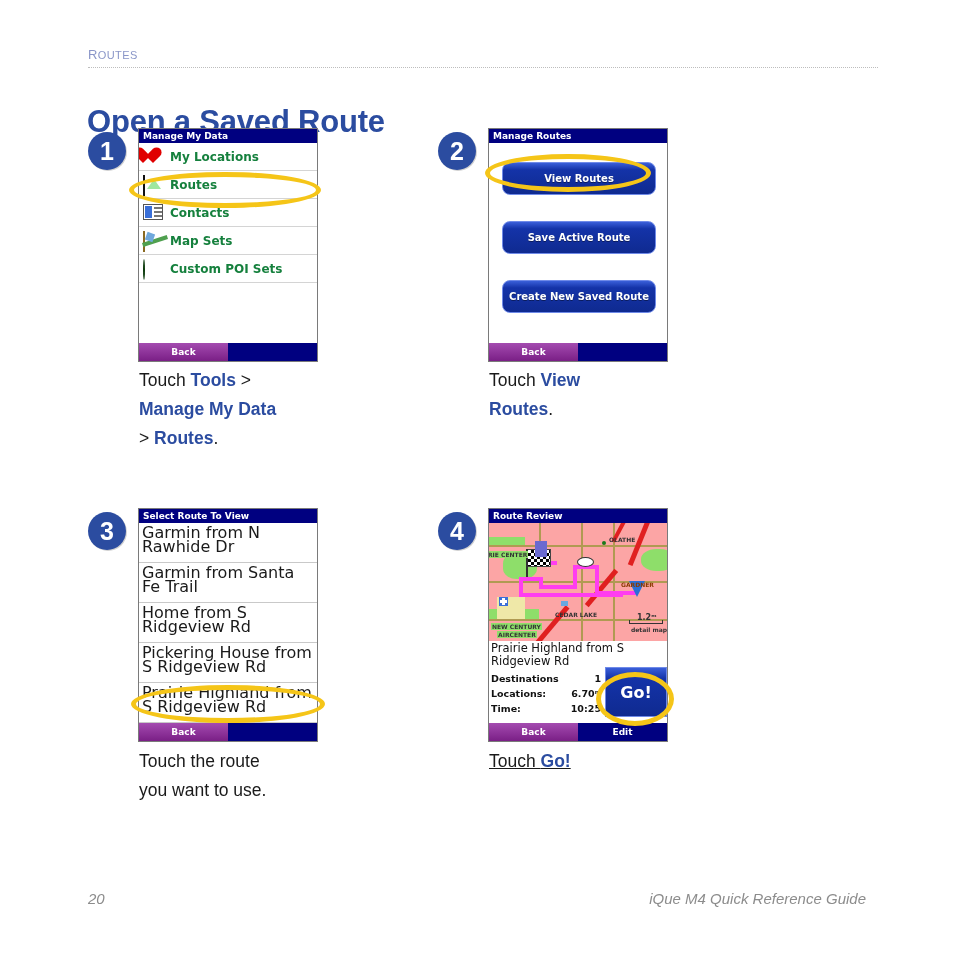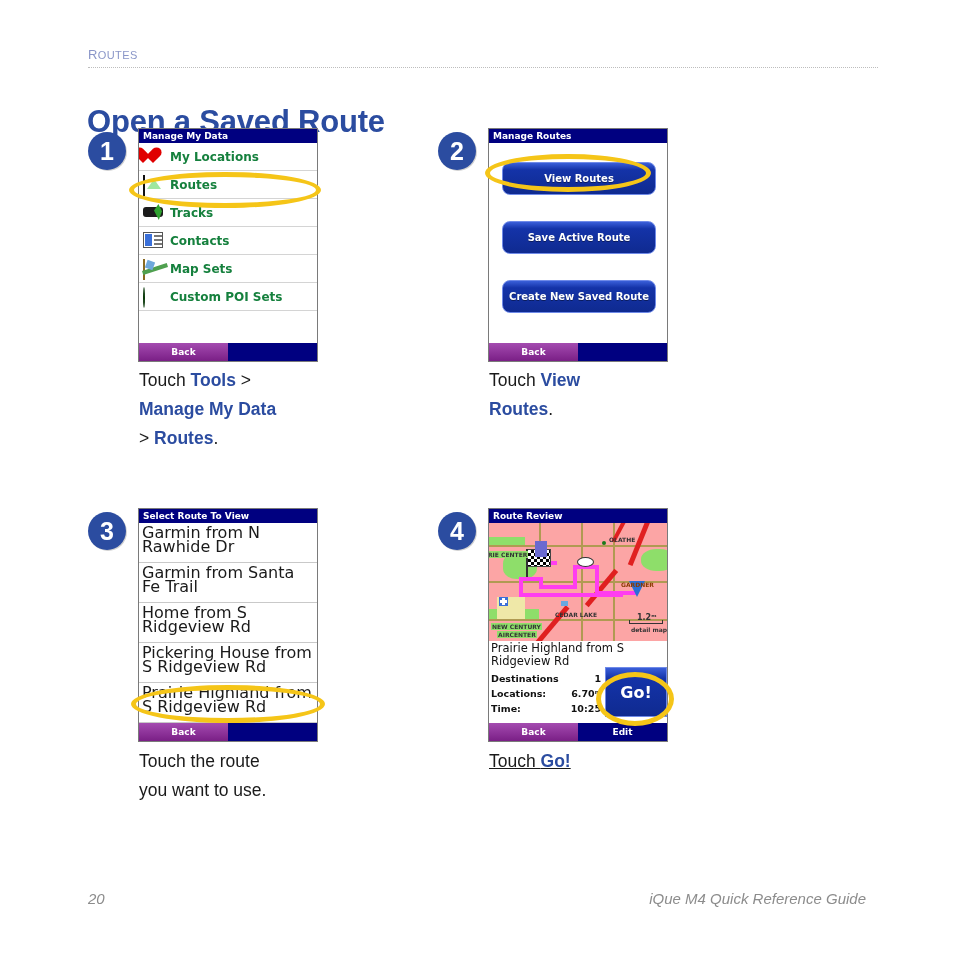--- a/index.html
+++ b/index.html
@@ -309,24 +309,20 @@
   <div class="device">
     <div class="titlebar">Manage My Data</div>
     <div class="screen-body">
       <div class="menu-row">
         <span class="mi"><span class="ico-heart"></span></span>
         <span class="label">My Locations</span>
       </div>
       <div class="menu-row">
         <span class="mi"><span class="ico-routes"></span></span>
         <span class="label">Routes</span>
-      </div>
-      <div class="menu-row">
-        <span class="mi"><span class="ico-tracks"></span></span>
-        <span class="label">Tracks</span>
       </div>
       <div class="menu-row">
         <span class="mi">
             <span class="ico-contacts"></span>
           </span>
         <span class="label">Contacts</span>
       </div>
       <div class="menu-row">
         <span class="mi"><span class="ico-mapsets"></span></span>
         <span class="label">Map Sets</span>

